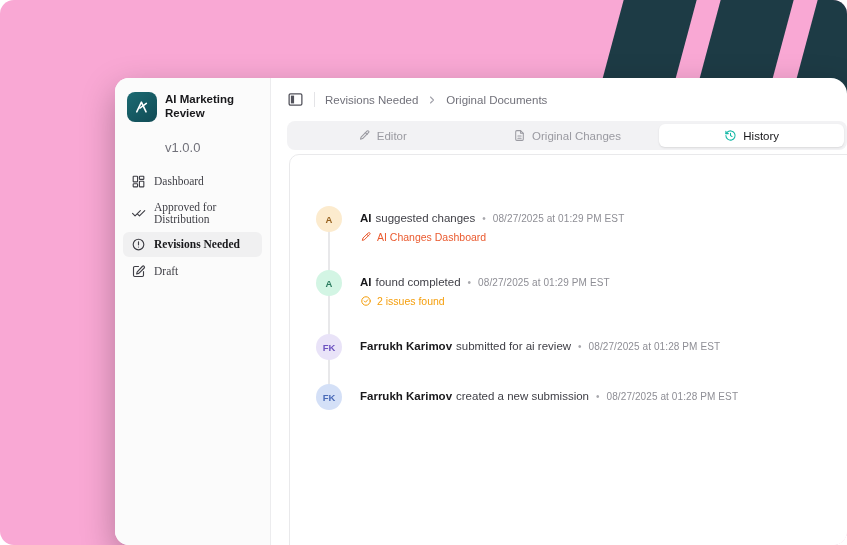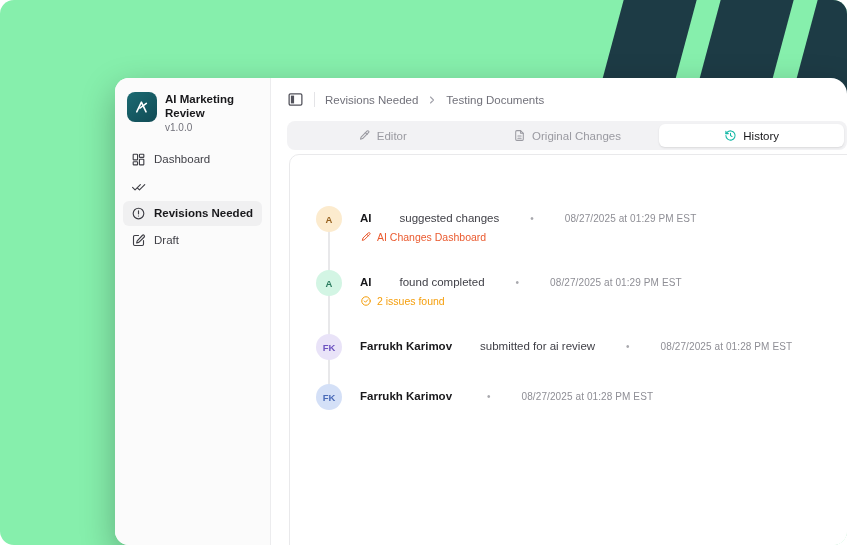--- a/index.html
+++ b/index.html
@@ -1,36 +1,36 @@
 <!DOCTYPE html>
 <html><head>
 <meta charset="utf-8">
 <style>
   * { margin:0; padding:0; box-sizing:border-box; }
   html,body { width:847px; height:545px; background:#ffffff; font-family:"Liberation Sans", sans-serif; overflow:hidden; }
-  .page { position:relative; width:847px; height:545px; background:#86efac; border-radius:14px; overflow:hidden; }
+  .page { position:relative; width:847px; height:545px; background:#f9a8d4; border-radius:14px; overflow:hidden; }
 
   
   .stripes { position:absolute; top:0; right:0; width:330px; height:100px; overflow:hidden; }
   .stripe { position:absolute; top:-5px; height:110px; width:73px; background:#1D3B45; transform:skewX(-15deg); transform-origin:top left; }
   .stripe.s1 { left:108px; }
   .stripe.s2 { left:205px; }
   .stripe.s3 { left:302px; width:80px; }
 
   
   .card { position:absolute; left:115px; top:78px; right:0; bottom:0; background:#ffffff;
           border-radius:14px 16px 0 14px; display:flex; box-shadow:0 12px 34px rgba(0,0,0,.28); overflow:hidden; }
 
   
   .sidebar { width:156px; background:#fbfbfb; border-right:1px solid #ececee; padding:12px 8px; flex-shrink:0; }
   .brand { display:flex; gap:8px; align-items:flex-start; padding:2px 4px 14px 4px; }
   .logo { width:30px; height:30px; border-radius:8px; background:linear-gradient(140deg,#1B6A72,#114B55); display:flex; align-items:center; justify-content:center; flex-shrink:0; }
   .brand-text .app-title { font-size:11.5px; font-weight:700; color:#18181b; line-height:1.25; }
-  .brand-text .app-version { font-size:10px; color:#71717a; margin-top:1px; }
-  .nav-item { display:flex; align-items:center; gap:8px; padding:5px 8px; border-radius:6px; font-size:11.5px; color:#3f3f46; margin-bottom:2px; cursor:pointer; }
+  .brand-text .app-version { font-size:13px; color:#71717a; margin-top:19px; }
+  .nav-item { display:flex; align-items:center; gap:8px; padding:5px 8px; border-radius:6px; font-size:11.5px; color:#3f3f46; margin-bottom:2px; cursor:pointer;font-family:Liberation Serif, serif; }
   .nav-item .nicon { width:15px; height:15px; flex-shrink:0; display:flex; align-items:center; justify-content:center; color:#3f3f46; }
   .nav-item.active { background:#f0f0f1; font-weight:700; color:#18181b; }
 
   
   .main { flex:1; display:flex; flex-direction:column; min-width:0; }
   .topbar { height:43px; display:flex; align-items:center; gap:10px; padding:0 16px; flex-shrink:0; }
   .panel-toggle { width:17px; height:17px; color:#52525b; background:none; border:none; display:flex; cursor:pointer; padding:0; }
   .vdiv { width:1px; height:15px; background:#e4e4e7; }
   .breadcrumb { display:flex; align-items:center; gap:8px; font-size:11.5px; color:#71717a; }
   .crumb { cursor:pointer; }
@@ -50,21 +50,21 @@
   .entry { display:flex; gap:18px; position:relative; }
   .entry.mb-lg { margin-bottom:27px; }
   .entry.mb-sm { margin-bottom:24px; }
   .avatar { width:26px; height:26px; border-radius:50%; display:flex; align-items:center; justify-content:center;
             font-size:9.5px; font-weight:700; position:relative; z-index:1; flex-shrink:0; }
   .av-0 { background:#FCEBCE; color:#96611E; }
   .av-1 { background:#D3F5E4; color:#2A7A5E; }
   .av-2 { background:#E9E3F8; color:#6D53C1; }
   .av-3 { background:#D4E0F7; color:#4A6AB8; }
   .entry-body { padding-top:5px; }
-  .entry-title { font-size:11.5px; color:#3f3f46; line-height:15px; display:flex; align-items:center;gap:24px; }
+  .entry-title { font-size:11.5px; color:#3f3f46; line-height:15px; display:flex; align-items:center; }
   .actor { font-weight:700; color:#18181b; margin-right:4px; }
   .dot { color:#a8a8ad; font-size:10px; margin:0 7px; }
   .ts { font-size:10px; color:#8e8e95; letter-spacing:.1px; }
   .badge { margin-top:5px; font-size:10.5px; display:flex; align-items:center; gap:5px; }
   .badge .bicon { width:12px; height:12px; display:flex; }
   .badge-changes { color:#EA5A2F; }
   .badge-issues { color:#F59E0B; }
   svg { display:block; width:100%; height:100%; }
 </style>
 </head>
@@ -105,20 +105,21 @@
           </span>
           <span>Dashboard</span>
         </div>
         <div class="nav-item">
           <span class="nicon">
             <svg viewBox="0 0 24 24" fill="none" stroke="currentColor" stroke-width="1.8" stroke-linecap="round" stroke-linejoin="round">
                 <path d="M2.5 13.5l4 4L15 9"></path>
                 <path d="M10.5 14.5l3 3L22 9"></path>
               </svg>
           </span>
+          <span>Approved for Distribution</span>
         </div>
         <div class="nav-item active">
           <span class="nicon">
             <svg viewBox="0 0 24 24" fill="none" stroke="currentColor" stroke-width="1.8" stroke-linecap="round">
                 <circle cx="12" cy="12" r="8.5"></circle>
                 <path d="M12 7.5v5"></path>
                 <path d="M12 16h.01"></path>
               </svg>
           </span>
           <span>Revisions Needed</span>
@@ -145,21 +146,21 @@
             </svg>
         </button>
         <div class="vdiv"></div>
         <nav class="breadcrumb">
           <span class="crumb">Revisions Needed</span>
           <span class="crumb-sep">
             <svg viewBox="0 0 24 24" fill="none" stroke="currentColor" stroke-width="2.2" stroke-linecap="round" stroke-linejoin="round">
                 <path d="M9 6l6 6-6 6"></path>
               </svg>
           </span>
-          <span class="crumb">Testing Documents</span>
+          <span class="crumb">Original Documents</span>
         </nav>
       </div>
 
       <div class="tabbar">
         <div class="tab">
           <span class="ticon">
             <svg viewBox="0 0 24 24" fill="none" stroke="currentColor" stroke-width="2" stroke-linecap="round" stroke-linejoin="round">
                 <path d="M17 3.6a2 2 0 0 1 2.8 2.8L8.5 17.7 4.6 18.8l1.1-3.9z"></path>
                 <path d="M13.5 6.5l3.4 3.4"></path>
               </svg>
@@ -244,20 +245,21 @@
                 <span class="ts">08/27/2025 at 01:28 PM EST</span>
               </div>
             </div>
           </div>
 
           <div class="entry">
             <div class="avatar av-3">FK</div>
             <div class="entry-body">
               <div class="entry-title">
                 <span class="actor">Farrukh Karimov</span>
+                <span>created a new submission</span>
                 <span class="dot">•</span>
                 <span class="ts">08/27/2025 at 01:28 PM EST</span>
               </div>
             </div>
           </div>
 
         </div>
       </div>
 
     </main>

